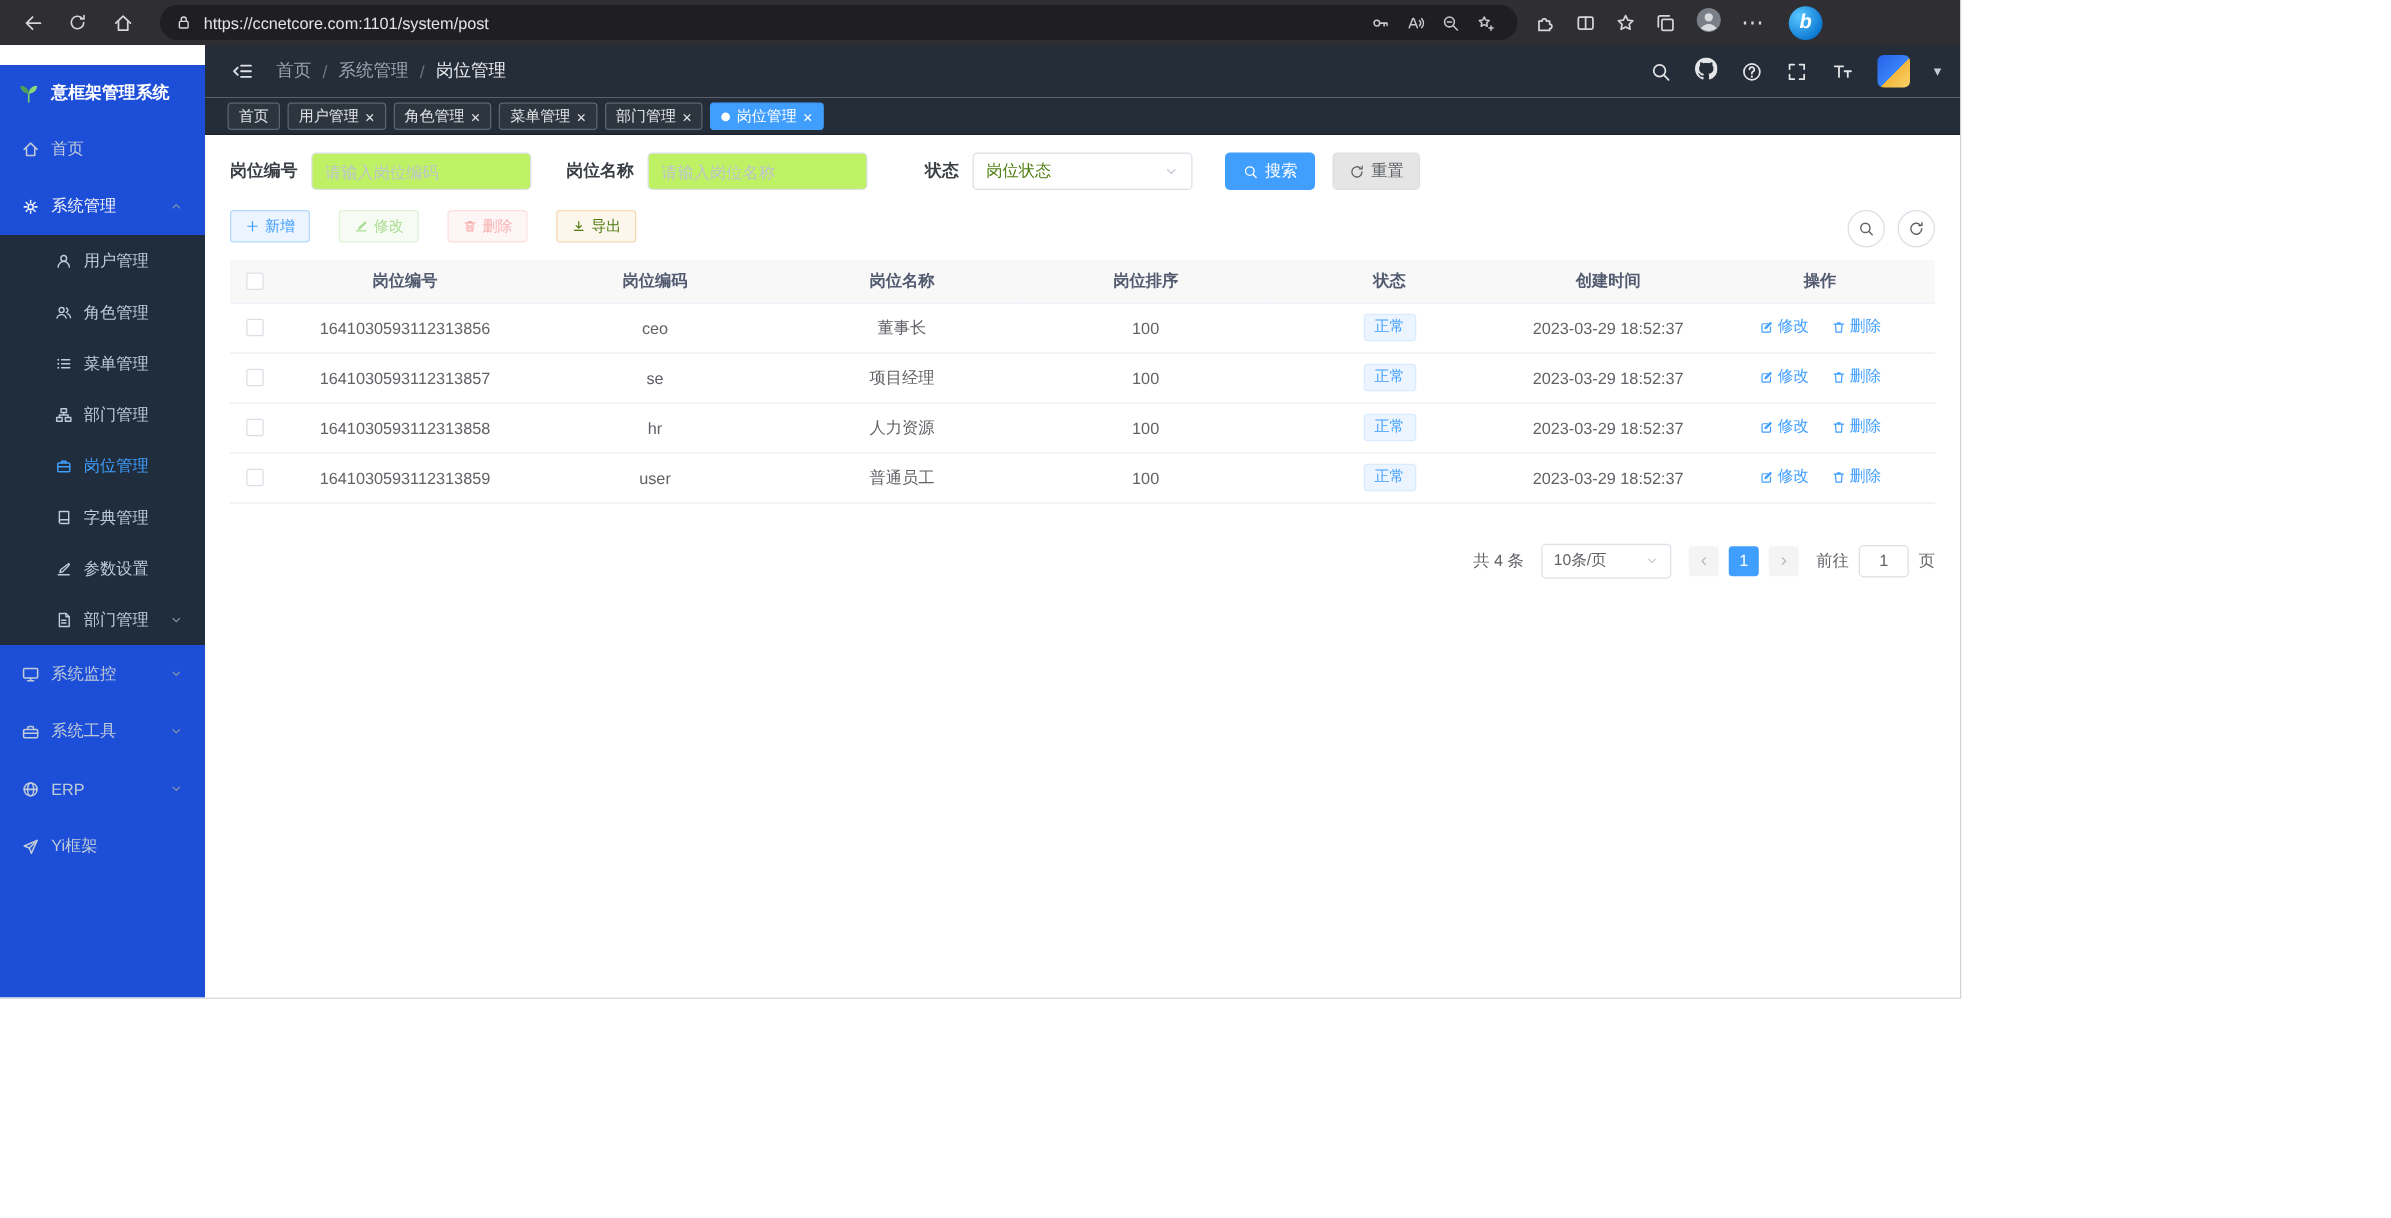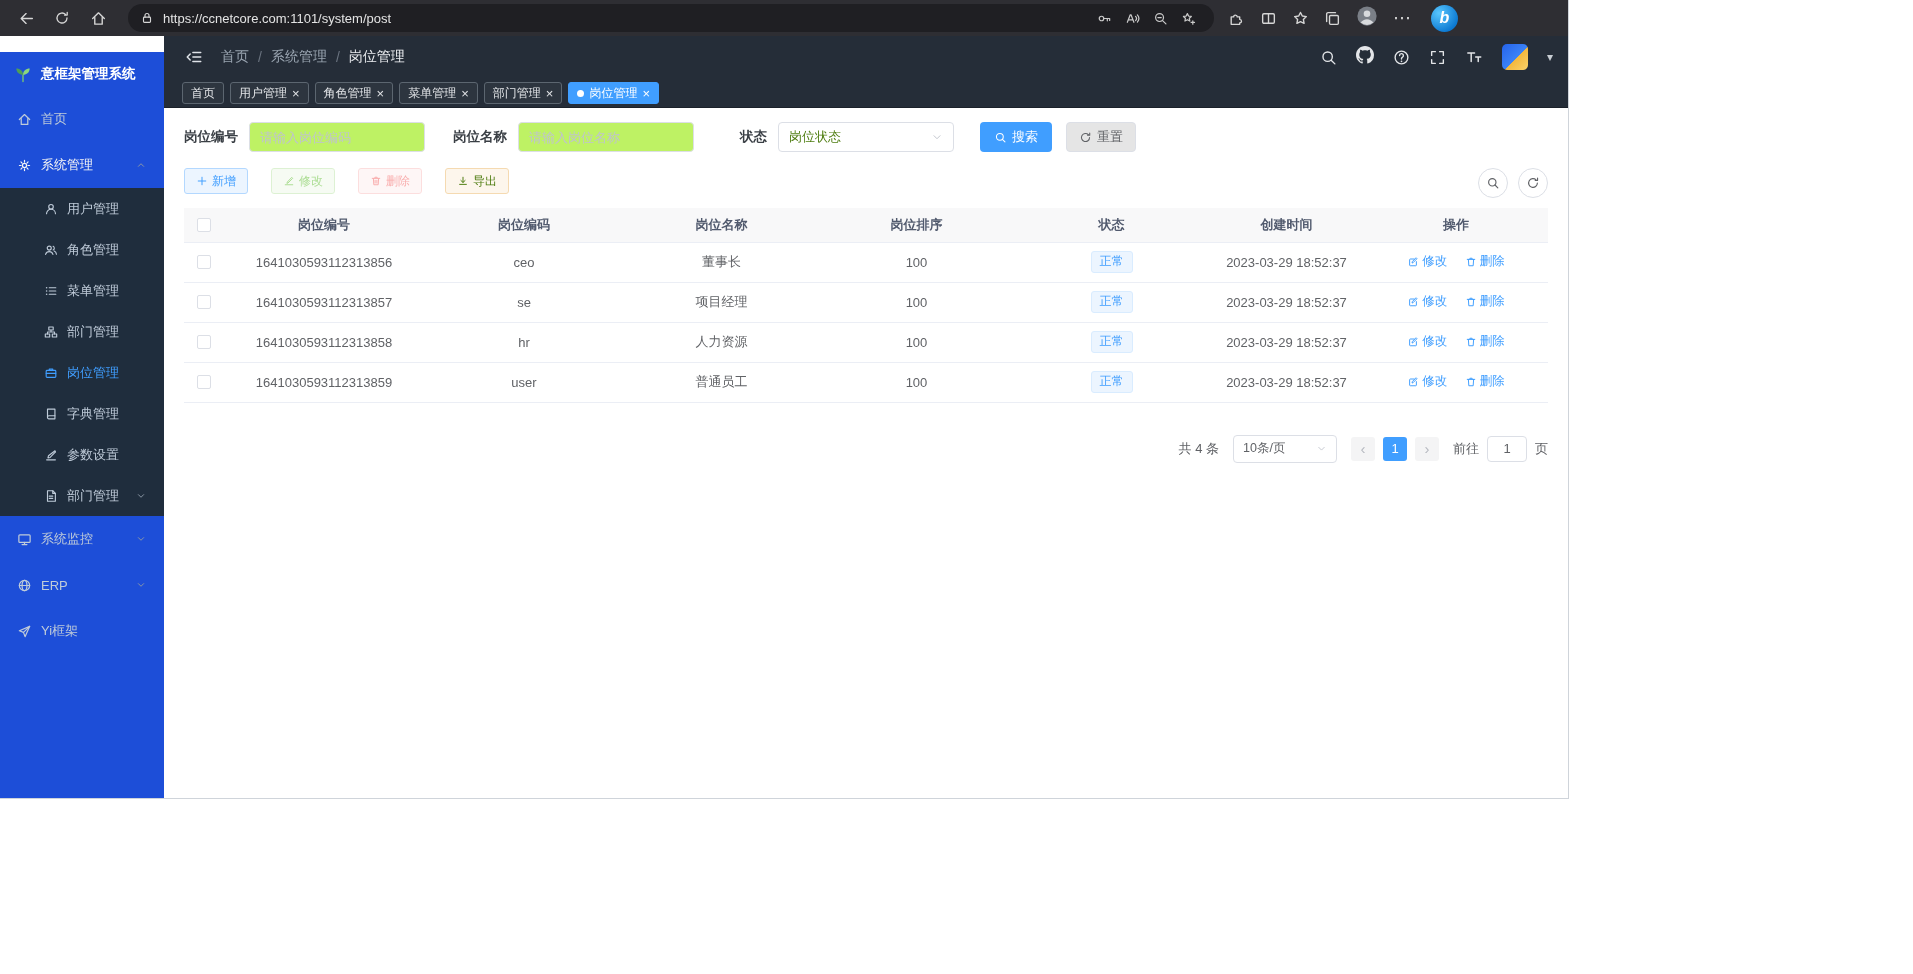--- a/index.html
+++ b/index.html
@@ -328,20 +328,30 @@
             </svg>
         </div>
       </div>
 
       <div class="menu-item">
         <svg class="ic" width="15" height="15" viewBox="0 0 16 16">
             <rect x="2" y="3" width="12" height="8" rx="1"></rect>
             <path d="M8 11v2.4M5.4 13.4h5.2"></path>
           </svg>
         <span>系统监控</span>
+        <svg class="ic chev" width="12" height="12" viewBox="0 0 16 16">
+            <path d="M4.5 6.2L8 9.7l3.5-3.5"></path>
+          </svg>
+      </div>
+      <div class="menu-item">
+        <svg class="ic" width="15" height="15" viewBox="0 0 16 16">
+            <rect x="2" y="6" width="12" height="7" rx="1"></rect>
+            <path d="M5.5 6V4.7A1.2 1.2 0 0 1 6.7 3.5h2.6a1.2 1.2 0 0 1 1.2 1.2V6M2 9.2h12"></path>
+          </svg>
+        <span>系统工具</span>
         <svg class="ic chev" width="12" height="12" viewBox="0 0 16 16">
             <path d="M4.5 6.2L8 9.7l3.5-3.5"></path>
           </svg>
       </div>
       <div class="menu-item">
         <svg class="ic" width="15" height="15" viewBox="0 0 16 16">
             <circle cx="8" cy="8" r="5.5"></circle>
             <ellipse cx="8" cy="8" rx="2.6" ry="5.5"></ellipse>
             <path d="M2.5 8h11"></path>
           </svg>

